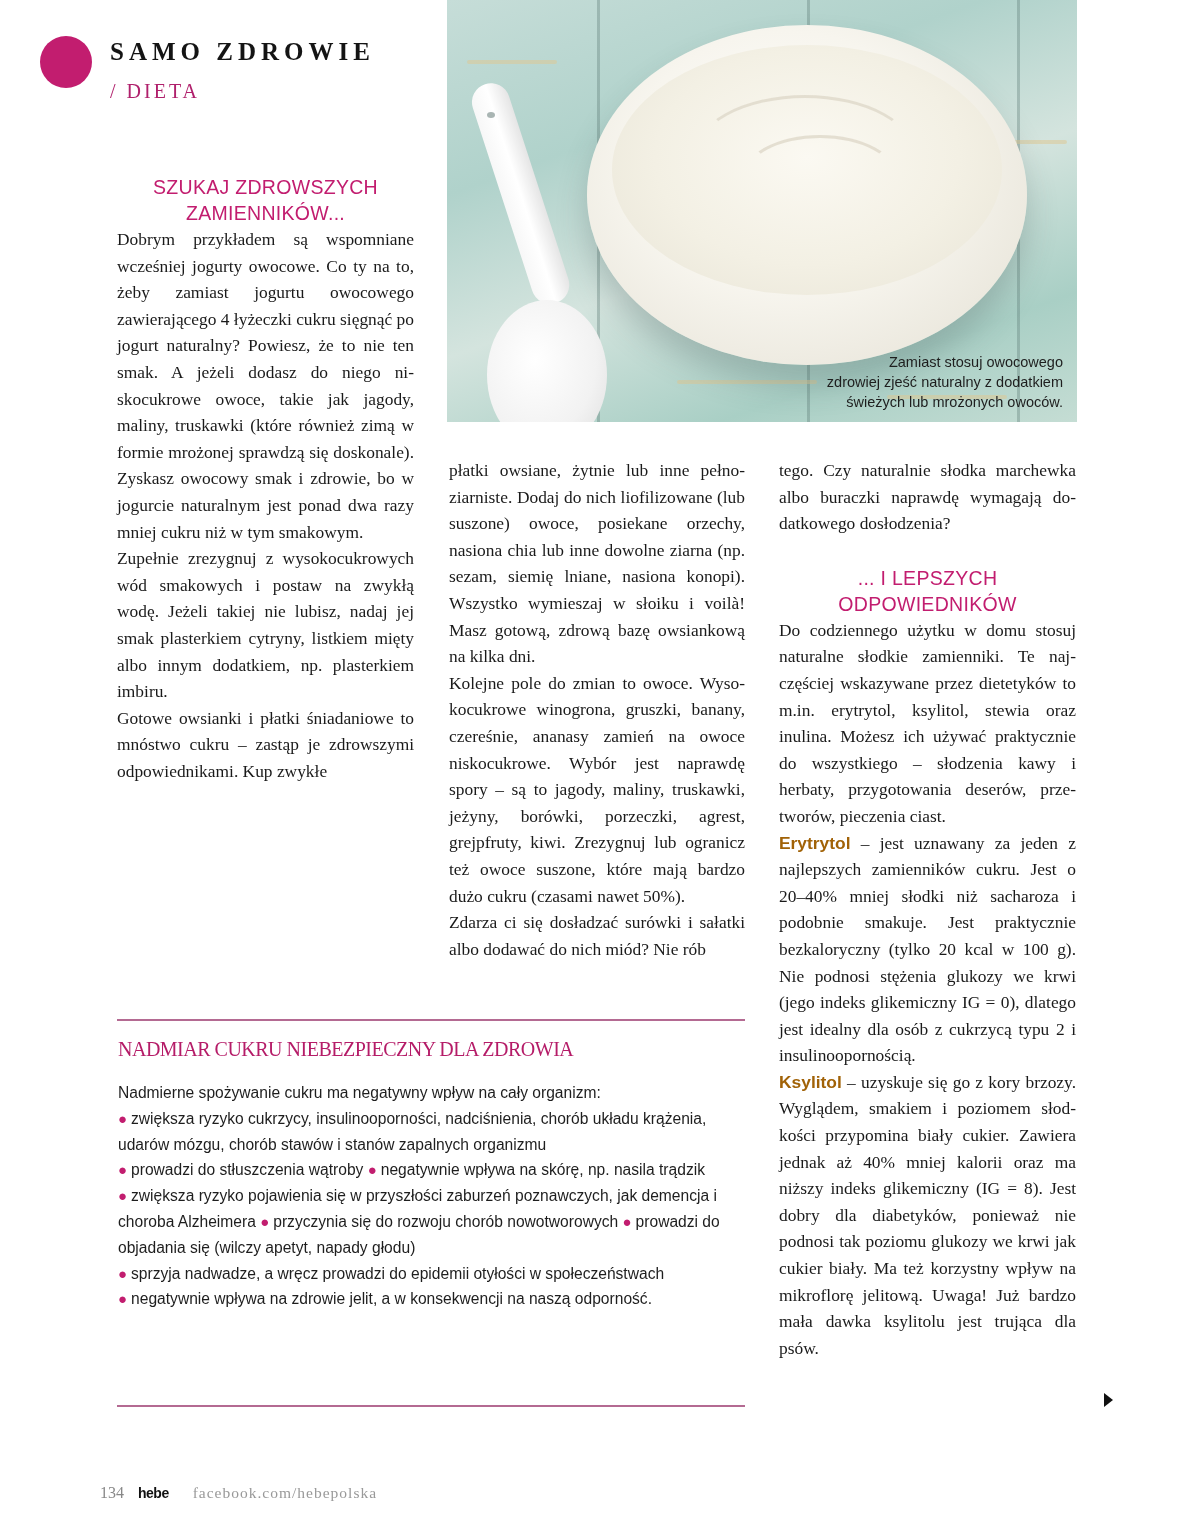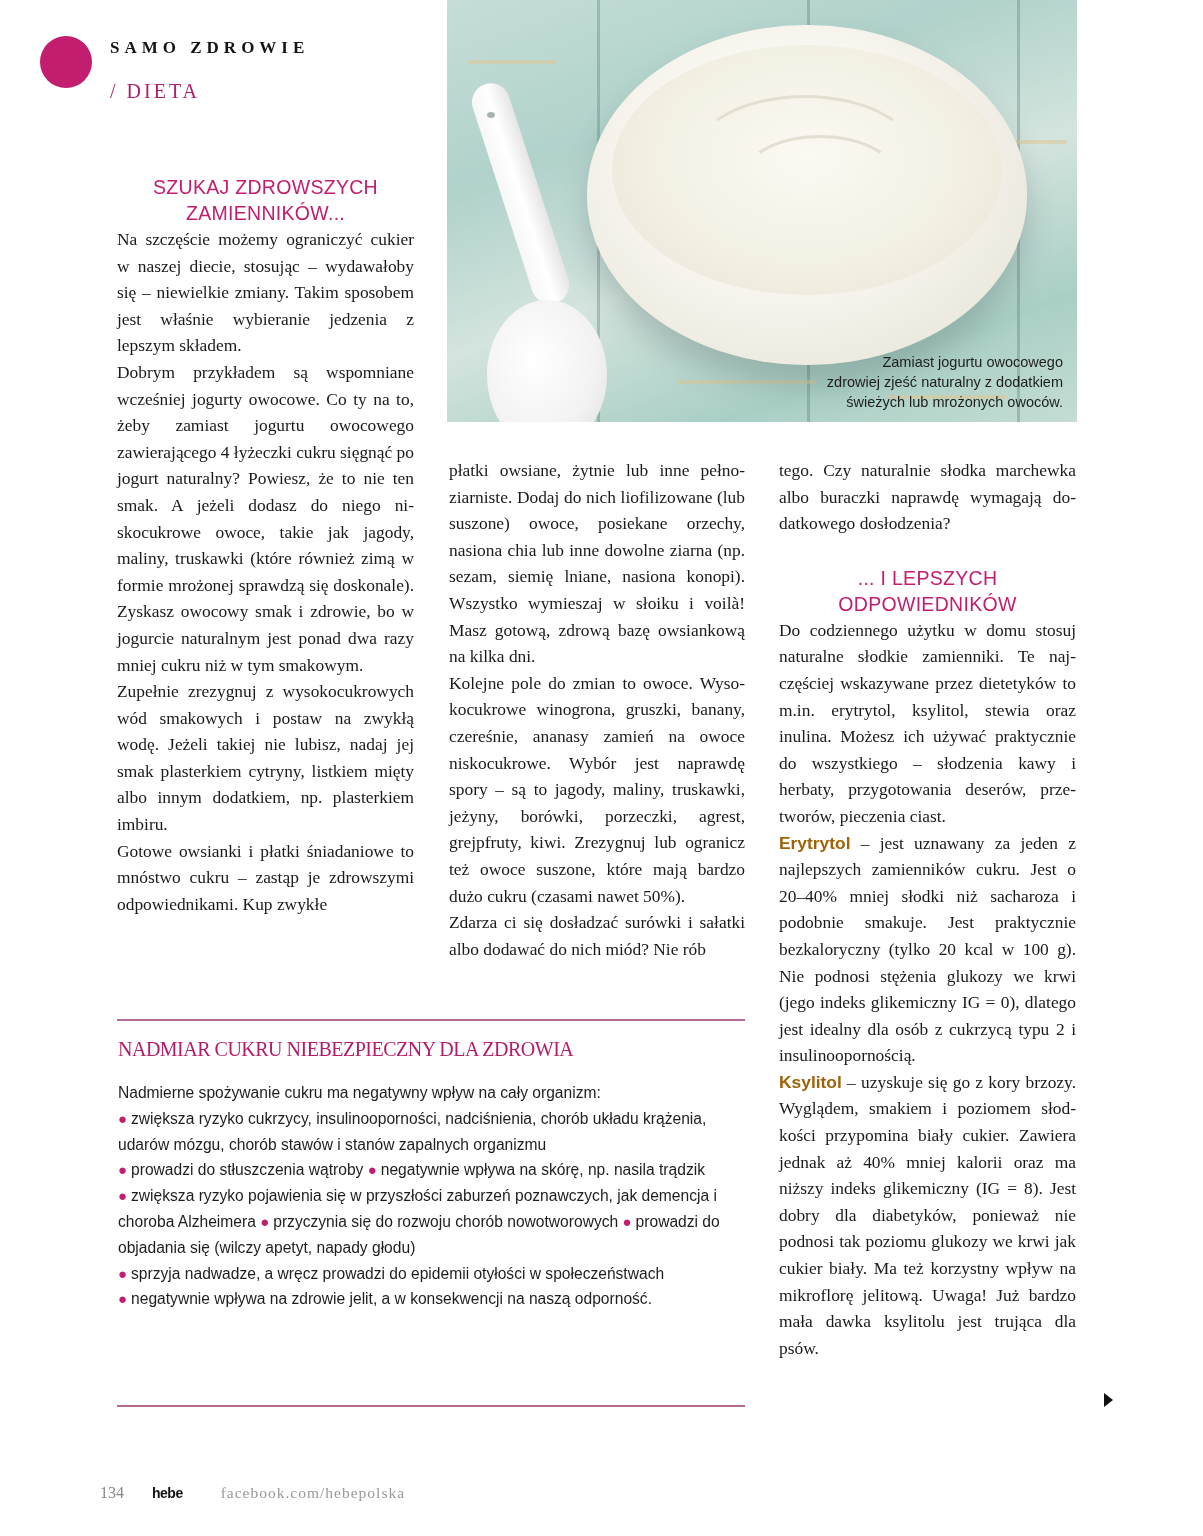--- a/index.html
+++ b/index.html
@@ -1,21 +1,21 @@
 <!DOCTYPE html>
 <html><head>
 <meta charset="utf-8">
 <style>
   html, body { margin:0; padding:0; background:#ffffff; }
   body { width:1203px; height:1536px; position:relative; overflow:hidden; font-family:"Liberation Serif", serif; color:#1a1a1a; }
   .abs { position:absolute; }
 
   
   .dot { left:40px; top:36px; width:52px; height:52px; border-radius:50%; background:#c21d6f; }
-  .section-title { left:110px; top:38px; font-family:"Liberation Serif", serif; font-size:17px; letter-spacing:5px; font-weight:bold; color:#141414; }
+  .section-title { left:110px; top:38px; font-family:"Liberation Serif", serif; font-size:25px; letter-spacing:5px; font-weight:bold; color:#141414; }
   .section-sub { left:110px; top:80px; font-family:"Liberation Serif", serif; font-size:20px; letter-spacing:3px; color:#b0206c; }
 
   
   .photo { left:447px; top:0; width:630px; height:422px; overflow:hidden;
     background:
       repeating-linear-gradient(90deg, rgba(255,255,255,0) 0 150px, rgba(90,120,115,0.35) 150px 153px, rgba(255,255,255,0) 153px 210px),
       linear-gradient(160deg, #c6ddd8 0%, #b0d2cb 30%, #d4e4de 55%, #a9cfc5 80%, #c5ddd4 100%);
   }
   .wood-streak { position:absolute; height:4px; background:rgba(220,200,150,0.55); border-radius:2px; }
   .bowl { position:absolute; left:140px; top:25px; width:440px; height:340px; border-radius:50%;
@@ -42,21 +42,21 @@
 
   
   .rule { left:117px; width:628px; height:2px; background:#b46a92; }
   .box-title { left:118px; top:1038px; font-family:"Liberation Serif", serif; font-size:20px; color:#b51c68; letter-spacing:-0.5px; }
   .box-text { left:118px; top:1080px; width:626px; font-family:"Liberation Sans", sans-serif; font-size:15.6px; line-height:25.8px; color:#1e1e1e; }
   .box-text p { margin:0; }
   .bullet { color:#c21d6f; font-size:15px; padding:0 4px 0 0; }
   .uwaga { color:#d02c7e; font-weight:bold; }
 
   
-  .footer { left:100px; top:1484px; font-size:15.5px; color:#8a8a8a; display:flex; gap:28px; align-items:baseline; }
+  .footer { left:100px; top:1484px; font-size:15.5px; color:#8a8a8a; display:flex; gap:14px; align-items:baseline; }
   .footer .page-num { font-family:"Liberation Serif", serif; font-size:16px; color:#888; }
   .footer .brand { font-family:"Liberation Sans", sans-serif; font-weight:bold; color:#111; font-size:14px; letter-spacing:-0.5px; }
   .footer .fb { font-family:"Liberation Serif", serif; letter-spacing:1px; color:#999; margin-left:10px; }
   .next-arrow { left:1104px; top:1393px; width:0; height:0; border-top:7px solid transparent; border-bottom:7px solid transparent; border-left:9px solid #111; }
 </style>
 </head>
 <body>
 
 <div class="abs dot"></div>
 <div class="abs section-title">SAMO ZDROWIE</div>
@@ -70,32 +70,31 @@
   <div class="bowl">
     <div class="bowl-inner">
       <div class="swirl" style="left:80px; top:50px; width:220px; height:120px;"></div>
       <div class="swirl" style="left:130px; top:90px; width:150px; height:80px;"></div>
     </div>
   </div>
   <div class="spoon-handle"></div>
   <div class="spoon-hole"></div>
   <div class="spoon-bowl"></div>
   <div class="caption">
-    <div>Zamiast jogurtu owocowego</div>
+    <div>Zamiast stosuj owocowego</div>
     <div>zdrowiej zjeść naturalny z dodatkiem</div>
     <div>świeżych lub mrożonych owoców.</div>
   </div>
 </div>
 
 <div class="abs col1 col-text">
   <h3 class="subhead">
     <span>SZUKAJ ZDROWSZYCH</span><br>
     <span>ZAMIENNIKÓW...</span>
   </h3>
-  <p>Na szczęście możemy ograniczyć cu­kier w naszej diecie, stosując – wydawa­łoby się – niewielkie zmiany. Takim sposobem jest właśnie wybieranie je­dzenia z lepszym składem.</p>
   <p>Dobrym przykładem są wspomniane wcześniej jogurty owocowe. Co ty na to, żeby zamiast jogurtu owocowego zawierającego 4 łyżeczki cukru sięgnąć po jogurt naturalny? Powiesz, że to nie ten smak. A jeżeli dodasz do niego ni­skocukrowe owoce, takie jak jagody, maliny, truskawki (które również zimą w formie mrożonej sprawdzą się dosko­nale). Zyskasz owocowy smak i zdro­wie, bo w jogurcie naturalnym jest po­nad dwa razy mniej cukru niż w tym smakowym.</p>
   <p>Zupełnie zrezygnuj z wysokocukro­wych wód smakowych i postaw na zwykłą wodę. Jeżeli takiej nie lubisz, nadaj jej smak plasterkiem cytryny, list­kiem mięty albo innym dodatkiem, np. plasterkiem imbiru.</p>
   <p>Gotowe owsianki i płatki śniadaniowe to mnóstwo cukru – zastąp je zdrow­szymi odpowiednikami. Kup zwykłe</p>
 </div>
 
 <div class="abs col2 col-text">
   <p>płatki owsiane, żytnie lub inne pełno­ziarniste. Dodaj do nich liofilizowane (lub suszone) owoce, posiekane orze­chy, nasiona chia lub inne dowolne ziarna (np. sezam, siemię lniane, nasio­na konopi). Wszystko wymieszaj w sło­iku i voilà! Masz gotową, zdrową bazę owsiankową na kilka dni.</p>
   <p>Kolejne pole do zmian to owoce. Wyso­kocukrowe winogrona, gruszki, bana­ny, czereśnie, ananasy zamień na owoce niskocukrowe. Wybór jest naprawdę spory – są to jagody, maliny, truskawki, jeżyny, borówki, porzeczki, agrest, grejpfruty, kiwi. Zrezygnuj lub ogranicz też owoce suszone, które mają bardzo dużo cukru (czasami nawet 50%).</p>
   <p>Zdarza ci się dosładzać surówki i sałat­ki albo dodawać do nich miód? Nie rób</p>
 </div>

